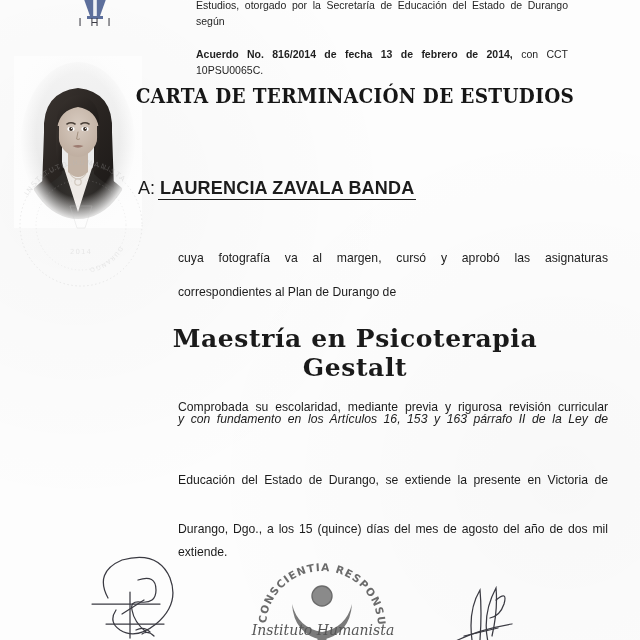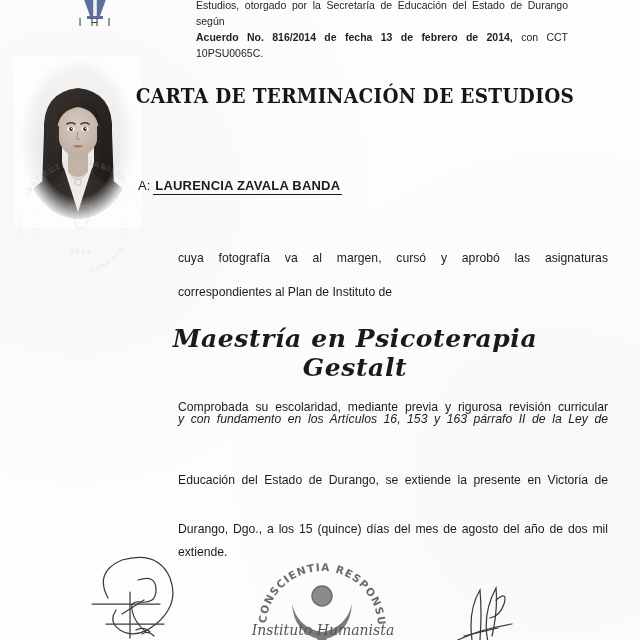--- a/index.html
+++ b/index.html
@@ -24,21 +24,21 @@
 
   
   .header{position:absolute;left:0;top:0;width:640px;height:44px;}
   .hdr-text{
     position:absolute;left:196px;top:-2px;width:372px;
     font-size:10.5px;line-height:15.5px;
     text-align:justify;text-align-last:left;
     color:#1f1f1f;
   }
   .hdr-line1{display:block;text-align:justify;text-align-last:justify;}
-  .hdr-line2{display:block;margin-top:1px;font-weight:bold;}
+  .hdr-line2{display:block;margin-top:18px;font-weight:bold;}
   .hdr-line2 .thin{font-weight:normal;}
 
   
   .logo-top{position:absolute;left:44px;top:-14px;width:104px;height:52px;}
   .logo-mark{position:absolute;left:30px;top:0;width:42px;height:34px;}
   .logo-word{
     position:absolute;left:0;top:30px;width:104px;
     text-align:center;font-size:11px;font-weight:normal;
     letter-spacing:3px;color:#3b3b44;
   }
@@ -86,35 +86,34 @@
     position:absolute;left:0;width:430px;
     font-size:12.2px;color:#1c1c1c;
     text-align:justify;text-align-last:justify;
     white-space:nowrap;
     margin-left:40px;
   }
   .line.ragged{text-align-last:left;white-space:normal;}
 
   .addressee{
     position:absolute;left:138px;top:178px;
-    font-size:13px;color:#1c1c1c;
+    font-size:18px;color:#1c1c1c;
   }
   .addressee .who{
     font-weight:bold;
     border-bottom:1.3px solid #1c1c1c;
     padding:0 2px 1px 2px;
     margin-left:3px;
     letter-spacing:.2px;
   }
 
   .program{
     position:absolute;left:120px;top:324px;width:470px;
     text-align:center;
     font-family:"DejaVu Serif", serif;
-    font-style:italic;
     font-weight:bold;
     font-size:25px;
     letter-spacing:.6px;
     color:#1a1a1a;
   }
 
   
   .seal{position:absolute;left:247px;top:548px;width:150px;height:150px;}
   .seal-sub{
     position:absolute;left:228px;top:622px;width:190px;
@@ -249,21 +248,21 @@
     <text x="75" y="104" text-anchor="middle" font-family="DejaVu Sans, sans-serif" font-size="7" fill="#c0c0c0" letter-spacing="1">2014</text>
     <path d="M64 56 L86 56 L79 78 L71 78 Z" fill="none" stroke="#c6c6c6" stroke-width=".9"></path>
   </svg>
 
   <div class="title">CARTA DE TERMINACIÓN DE ESTUDIOS</div>
 
   <div class="addressee"><span>A:</span><span class="who">LAURENCIA ZAVALA BANDA</span></div>
 
   <div class="body">
     <div class="line" style="top:251px;">cuya fotografía va al margen, cursó y aprobó las asignaturas</div>
-    <div class="line ragged" style="top:285px;">correspondientes al Plan de Instituto de</div>
+    <div class="line ragged" style="top:285px;">correspondientes al Plan de Durango de</div>
   </div>
 
   <div class="program">Maestría en Psicoterapia Gestalt</div>
 
   <div class="body">
     <div class="line" style="top:400px;">Comprobada su escolaridad, mediante previa y rigurosa revisión curricular</div>
     <div class="line" style="top:412px;font-style:italic;">y con fundamento en los Artículos 16, 153 y 163 párrafo II de la Ley de</div>
     <div class="line" style="top:473px;">Educación del Estado de Durango, se extiende la presente en Victoria de</div>
     <div class="line" style="top:522px;">Durango, Dgo., a los 15 (quince) días del mes de agosto del año de dos mil</div>
     <div class="line ragged" style="top:545px;">extiende.</div>

